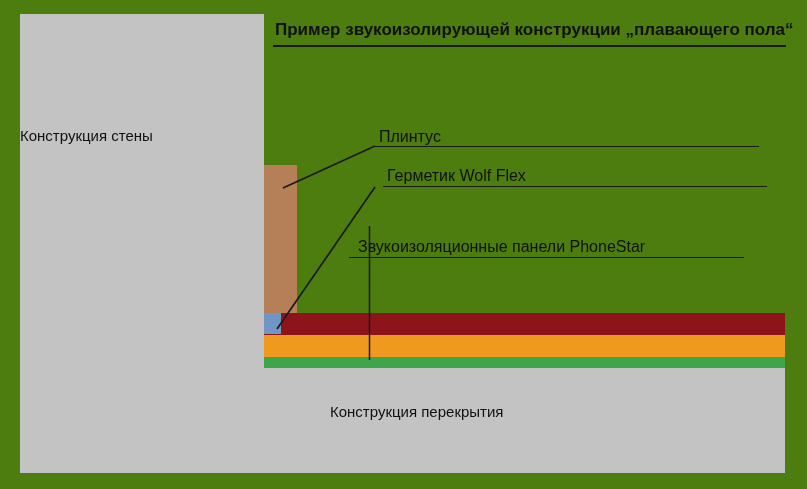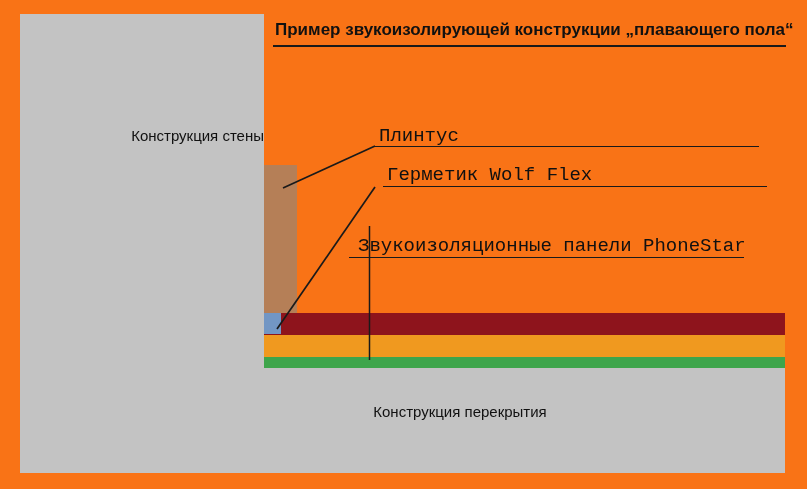--- a/index.html
+++ b/index.html
@@ -1,20 +1,20 @@
 <!DOCTYPE html>
 <html><head>
 <meta charset="utf-8">
 <style>
   html, body { margin: 0; padding: 0; background: #ffffff; }
   .diagram {
     position: relative;
     width: 807px;
     height: 489px;
-    background: #f97316;
+    background: #4d7c0f;
     font-family: "Liberation Sans", sans-serif;
     color: #111111;
     overflow: hidden;
   }
   .abs { position: absolute; }
 
   
   .wall   { left: 20px;  top: 14px;  width: 244px; height: 459px; z-index: 1; }
   .slab   { left: 20px;  top: 368px; width: 765px; height: 105px; z-index: 1; }
 
@@ -31,32 +31,32 @@
   .title {
     left: 273px; top: 17px; width: 511px; height: 28px;
     font-size: 17px; font-weight: bold; line-height: 26px;
     border-bottom: 2px solid #1a1a1a;
     padding-left: 2px; white-space: nowrap; z-index: 6;
   }
 
   
   .wall-label {
     left: 20px; top: 127px; width: 244px;
-    font-size: 15px; text-align: right; z-index: 4;
+    font-size: 15px; text-align: left; z-index: 4;
   }
   .slab-label {
     left: 330px; top: 403px; width: 260px;
-    font-size: 15px; text-align: center; z-index: 4;
+    font-size: 15px; z-index: 4;
   }
 
   
   .callout {
-    font-size: 19px; line-height: 19px;
+    font-size: 16px; line-height: 19px;
     border-bottom: 1.5px solid #1a1a1a;
-    white-space: nowrap; z-index: 6; font-family: Liberation Mono, monospace;
+    white-space: nowrap; z-index: 6;
   }
   .co-1 { left: 375px; top: 127px; width: 380px; height: 19px; padding-left: 4px; }
   .co-2 { left: 375px; top: 166px; width: 380px; height: 20px; padding-left: 4px; margin-left: 8px; }
   .co-3 { left: 369px; top: 205px; width: 386px; height: 20px; padding-left: 9px; }
   .co-4 { left: 349px; top: 237px; width: 386px; height: 20px; padding-left: 9px; }
   .co-5 { left: 369px; top: 269px; width: 386px; height: 20px; padding-left: 9px; }
 
   .overlay { left: 0; top: 0; width: 807px; height: 489px; z-index: 5; pointer-events: none; }
 </style>
 </head>

